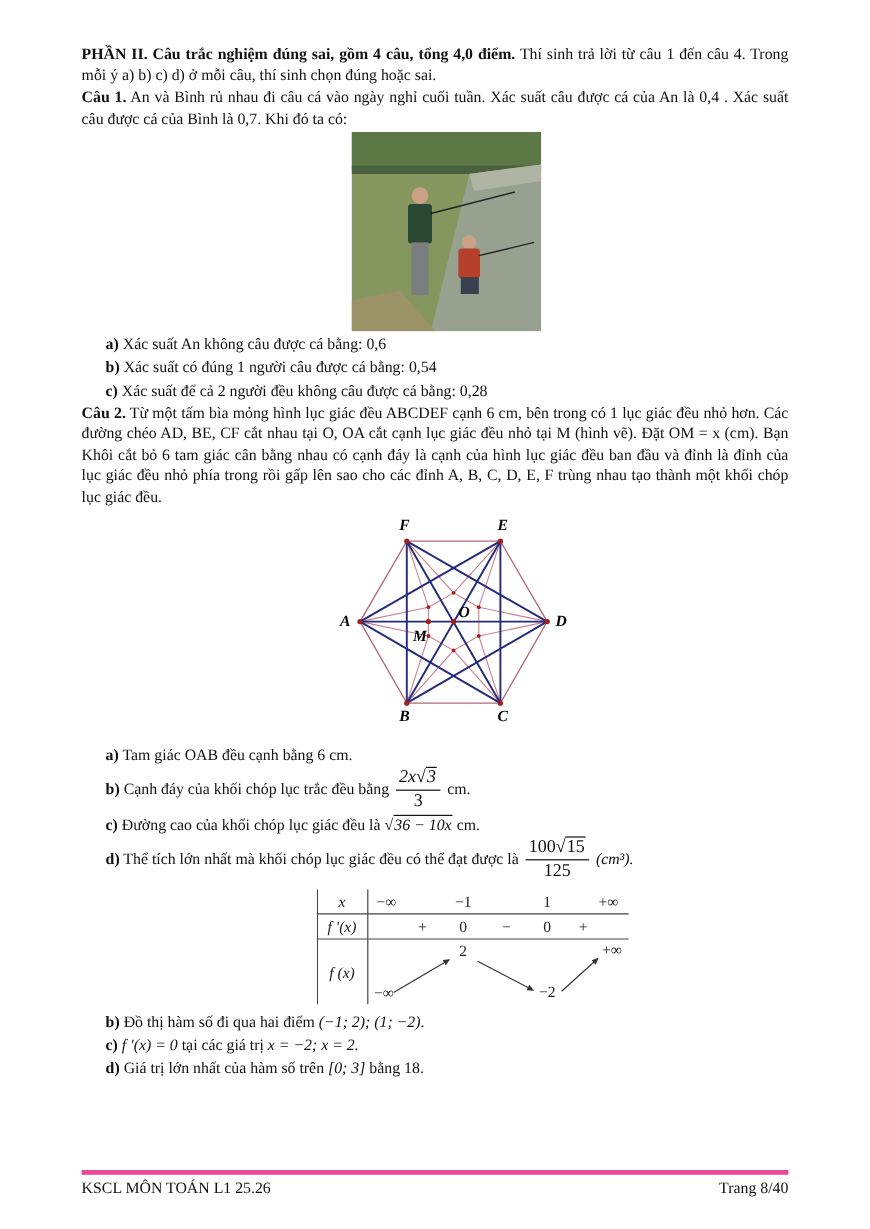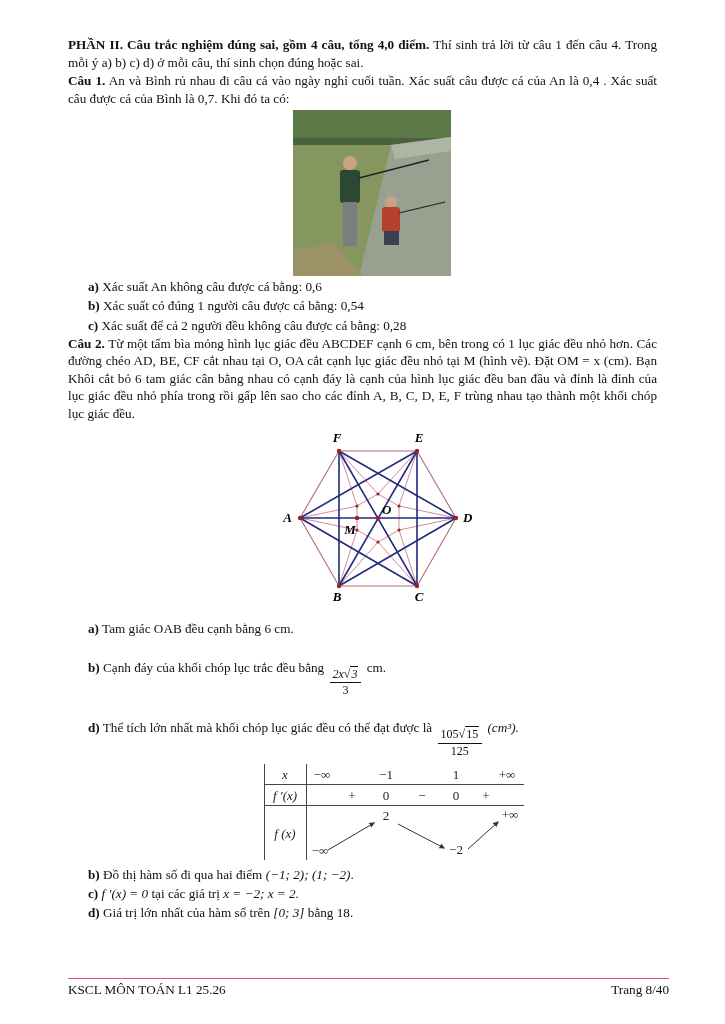--- a/index.html
+++ b/index.html
@@ -12,29 +12,29 @@
     padding:36px 68px 4px 68px;overflow:hidden;background:#fff;
   }
   .para{margin:0;text-align:justify;line-height:1.33;}
   .qpara{margin-top:1px;}
   .opt{padding-left:20px;line-height:1.3;margin-top:2px;}
   b{font-weight:bold;}
   .math{font-style:italic;}
   .photo-wrap{margin:3px 0 2px 225px;line-height:0;}
   .fig-wrap{margin:2px 0;padding-left:30px;text-align:center;line-height:0;}
   .table-wrap{margin:5px 0 6px 196px;line-height:0;}
-  .frac{display:inline-block;vertical-align:middle;text-align:center;line-height:1.15;padding:0 2px;font-size:12px;margin-top:28px;}
+  .frac{display:inline-block;vertical-align:middle;text-align:center;line-height:1.15;padding:0 2px;font-size:15px;}
   .frac .num{display:block;border-bottom:1px solid #111;padding:0 3px 1px 3px;}
   .frac .den{display:block;padding-top:1px;}
   .sqrt{white-space:nowrap;}
   .sqrt::before{content:"√";font-style:normal;}
   .radicand{border-top:1px solid #111;padding:0 1px;}
   .footer{
-    position:absolute;left:68px;right:56px;bottom:26px;
-    border-top:1px solid #ec4899;padding-top:3px;
+    position:absolute;left:68px;right:68px;bottom:26px;
+    border-top:4px solid #ec4899;padding-top:3px;
     display:flex;justify-content:space-between;line-height:1.2;
   }
 </style>
 </head>
 <body>
 
 <div class="page">
 
   <p class="para"><b>PHẦN II. Câu trắc nghiệm đúng sai, gồm 4 câu, tổng 4,0 điểm.</b>
     <span>Thí sinh trả lời từ câu 1 đến câu 4. Trong mỗi ý a) b) c) d) ở mỗi câu, thí sinh chọn đúng hoặc sai.</span></p>
@@ -116,24 +116,28 @@
   </div>
 
   <div class="opt"><b>a)</b>
     <span>Tam giác OAB đều cạnh bằng 6 cm.</span></div>
 
   <div class="opt"><b>b)</b>
     <span>Cạnh đáy của khối chóp lục trắc đều bằng</span>
     <span class="frac"><span class="num"><span class="math">2x</span><span class="sqrt"><span class="radicand math">3</span></span></span><span class="den">3</span></span>
     <span>cm.</span></div>
 
+  <div class="opt"><b>c)</b>
+    <span>Đường cao của khối chóp lục giác đều là</span>
+    <span class="sqrt"><span class="radicand math">36 − 10x</span></span>
+    <span>cm.</span></div>
 
   <div class="opt"><b>d)</b>
     <span>Thể tích lớn nhất mà khối chóp lục giác đều có thể đạt được là</span>
-    <span class="frac"><span class="num"><span>105</span><span class="sqrt"><span class="radicand">15</span></span></span><span class="den">125</span></span>
+    <span class="frac"><span class="num"><span>100</span><span class="sqrt"><span class="radicand">15</span></span></span><span class="den">125</span></span>
     <span class="math">(cm³).</span></div>
 
 
   <div class="table-wrap">
     <svg width="260" height="96" viewBox="0 0 260 96" font-family="'Liberation Serif',serif" font-size="13" fill="#222">
       <defs>
         <marker id="arrowhead" viewBox="0 0 10 10" refX="7" refY="5" markerWidth="6.5" markerHeight="6.5" orient="auto-start-reverse">
           <path d="M0,1 L9,5 L0,9 z" fill="#333"></path>
         </marker>
       </defs>

